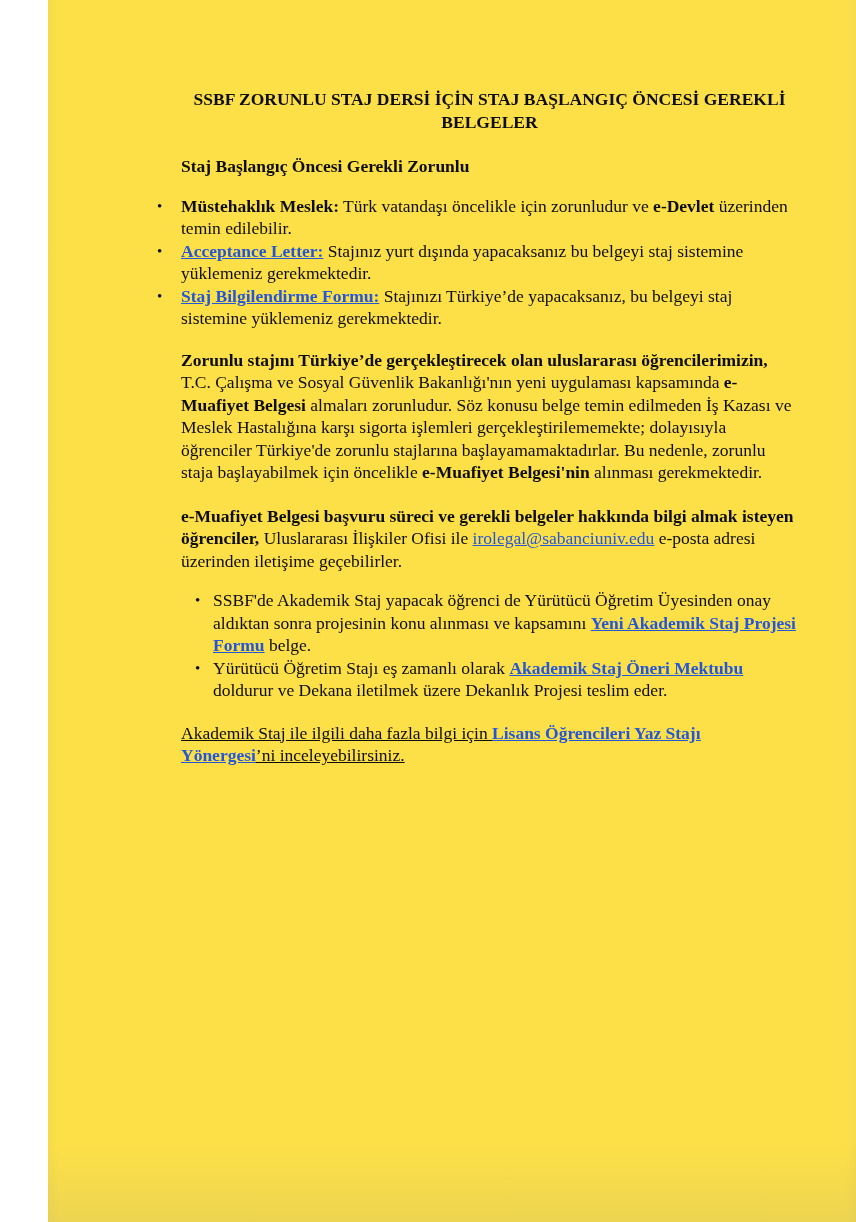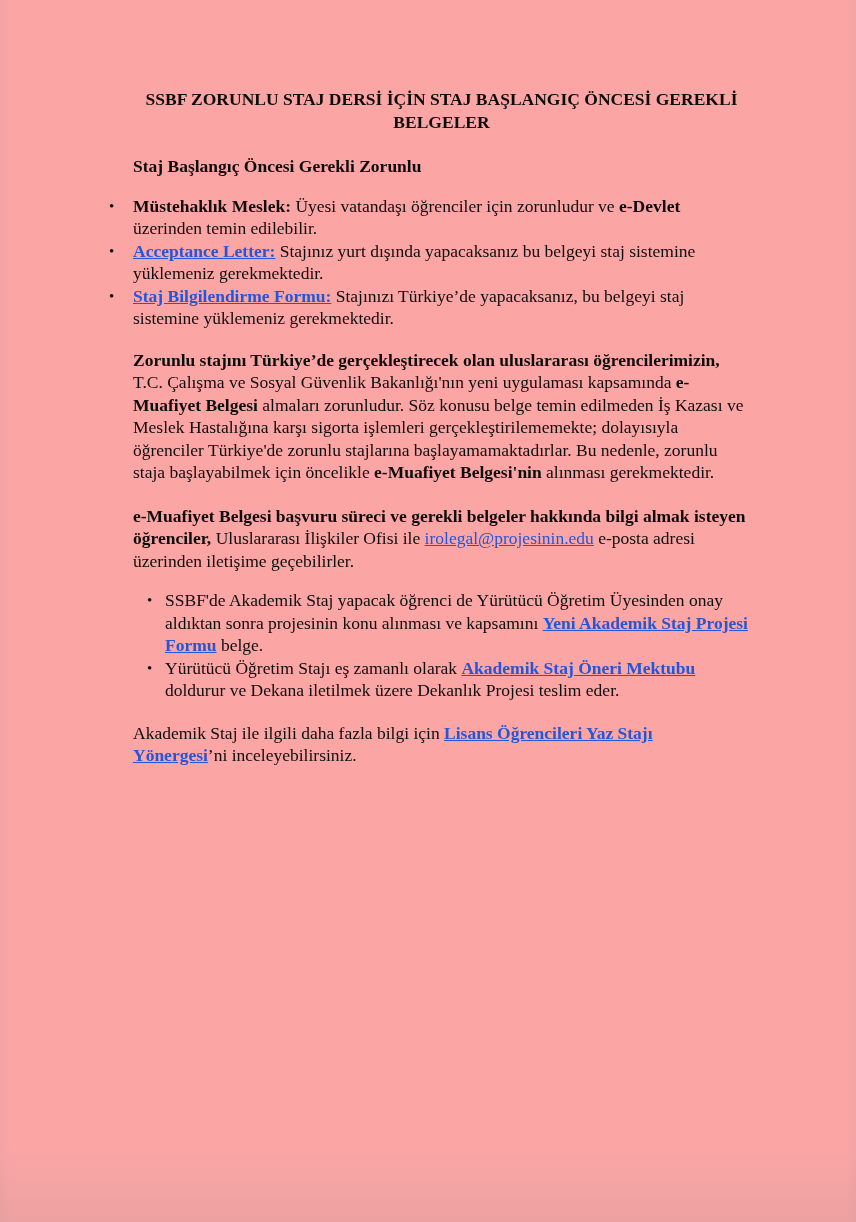--- a/index.html
+++ b/index.html
@@ -11,21 +11,22 @@
     width: 856px;
     height: 1222px;
     position: relative;
     overflow: hidden;
     font-family: "Liberation Serif", "DejaVu Serif", serif;
     color: #0d0d0d;
   }
   .page {
     position: absolute;
     inset: 0;
-    background: #fca5a5;
+    background: #fde047;
+    margin-left: 48px;
   }
   
   .bottom-shade {
     position: absolute;
     left: 0; right: 0; bottom: 0;
     height: 78px;
     background: linear-gradient(to bottom, rgba(140,140,140,0) 0%, rgba(140,140,140,0.14) 100%);
     pointer-events: none;
   }
   .left-shade, .right-shade {
@@ -51,21 +52,21 @@
     line-height: 23px;
     font-weight: bold;
     text-align: center;
   }
   .subheading {
     margin: 21px 0 0 0;
     font-weight: bold;
   }
   .para { margin: 21px 0 0 0; }
   .para-intl { margin: 19px 0 0 0; }
-  .para-final { margin: 20px 0 0 0; }
+  .para-final { margin: 20px 0 0 0; text-decoration: underline; }
   .heading2 {
     margin: 21px 0 0 0;
     font-weight: bold;
   }
   b, .bold { font-weight: bold; }
 
   ul.doc-list {
     margin: 17px 0 0 0;
     padding: 0;
     list-style: none;
@@ -101,38 +102,38 @@
   <div class="content">
 
     <h1 class="doc-title">SSBF ZORUNLU STAJ DERSİ İÇİN STAJ BAŞLANGIÇ ÖNCESİ GEREKLİ BELGELER</h1>
 
     <p class="subheading">Staj Başlangıç Öncesi Gerekli Zorunlu</p>
 
 
     <ul class="doc-list list-1">
       <li>
         <span class="bullet-marker">•</span>
-        <b>Müstehaklık Meslek:</b><span> Üyesi vatandaşı öğrenciler için zorunludur ve </span><b>e-Devlet</b><span> üzerinden temin edilebilir.</span>
+        <b>Müstehaklık Meslek:</b><span> Türk vatandaşı öncelikle için zorunludur ve </span><b>e-Devlet</b><span> üzerinden temin edilebilir.</span>
       </li>
       <li>
         <span class="bullet-marker">•</span>
         <a class="doc-link">Acceptance Letter:</a><span> Stajınız yurt dışında yapacaksanız bu belgeyi staj sistemine yüklemeniz gerekmektedir.</span>
       </li>
       <li>
         <span class="bullet-marker">•</span>
         <a class="doc-link">Staj Bilgilendirme Formu:</a><span> Stajınızı Türkiye’de yapacaksanız, bu belgeyi staj sistemine yüklemeniz gerekmektedir.</span>
       </li>
     </ul>
 
     <p class="para para-intl">
       <b>Zorunlu stajını Türkiye’de gerçekleştirecek olan uluslararası öğrencilerimizin,</b><span> T.C. Çalışma ve Sosyal Güvenlik Bakanlığı'nın yeni uygulaması kapsamında </span><b>e-Muafiyet Belgesi</b><span> almaları zorunludur. Söz konusu belge temin edilmeden İş Kazası ve Meslek Hastalığına karşı sigorta işlemleri gerçekleştirilememekte; dolayısıyla öğrenciler Türkiye'de zorunlu stajlarına başlayamamaktadırlar. Bu nedenle, zorunlu staja başlayabilmek için öncelikle </span><b>e-Muafiyet Belgesi'nin</b><span> alınması gerekmektedir.</span>
     </p>
 
     <p class="para">
-      <b>e-Muafiyet Belgesi başvuru süreci ve gerekli belgeler hakkında bilgi almak isteyen öğrenciler,</b><span> Uluslararası İlişkiler Ofisi ile </span><a class="doc-link-plain">irolegal@projesinin.edu</a><span> e-posta adresi üzerinden iletişime geçebilirler.</span>
+      <b>e-Muafiyet Belgesi başvuru süreci ve gerekli belgeler hakkında bilgi almak isteyen öğrenciler,</b><span> Uluslararası İlişkiler Ofisi ile </span><a class="doc-link-plain">irolegal@sabanciuniv.edu</a><span> e-posta adresi üzerinden iletişime geçebilirler.</span>
     </p>
 
 
     <ul class="doc-list list-2">
       <li>
         <span class="bullet-marker">•</span>
         <span>SSBF'de Akademik Staj yapacak öğrenci de Yürütücü Öğretim Üyesinden onay aldıktan sonra projesinin konu alınması ve kapsamını </span><a class="doc-link">Yeni Akademik Staj Projesi Formu</a><span> belge.</span>
       </li>
       <li>
         <span class="bullet-marker">•</span>

